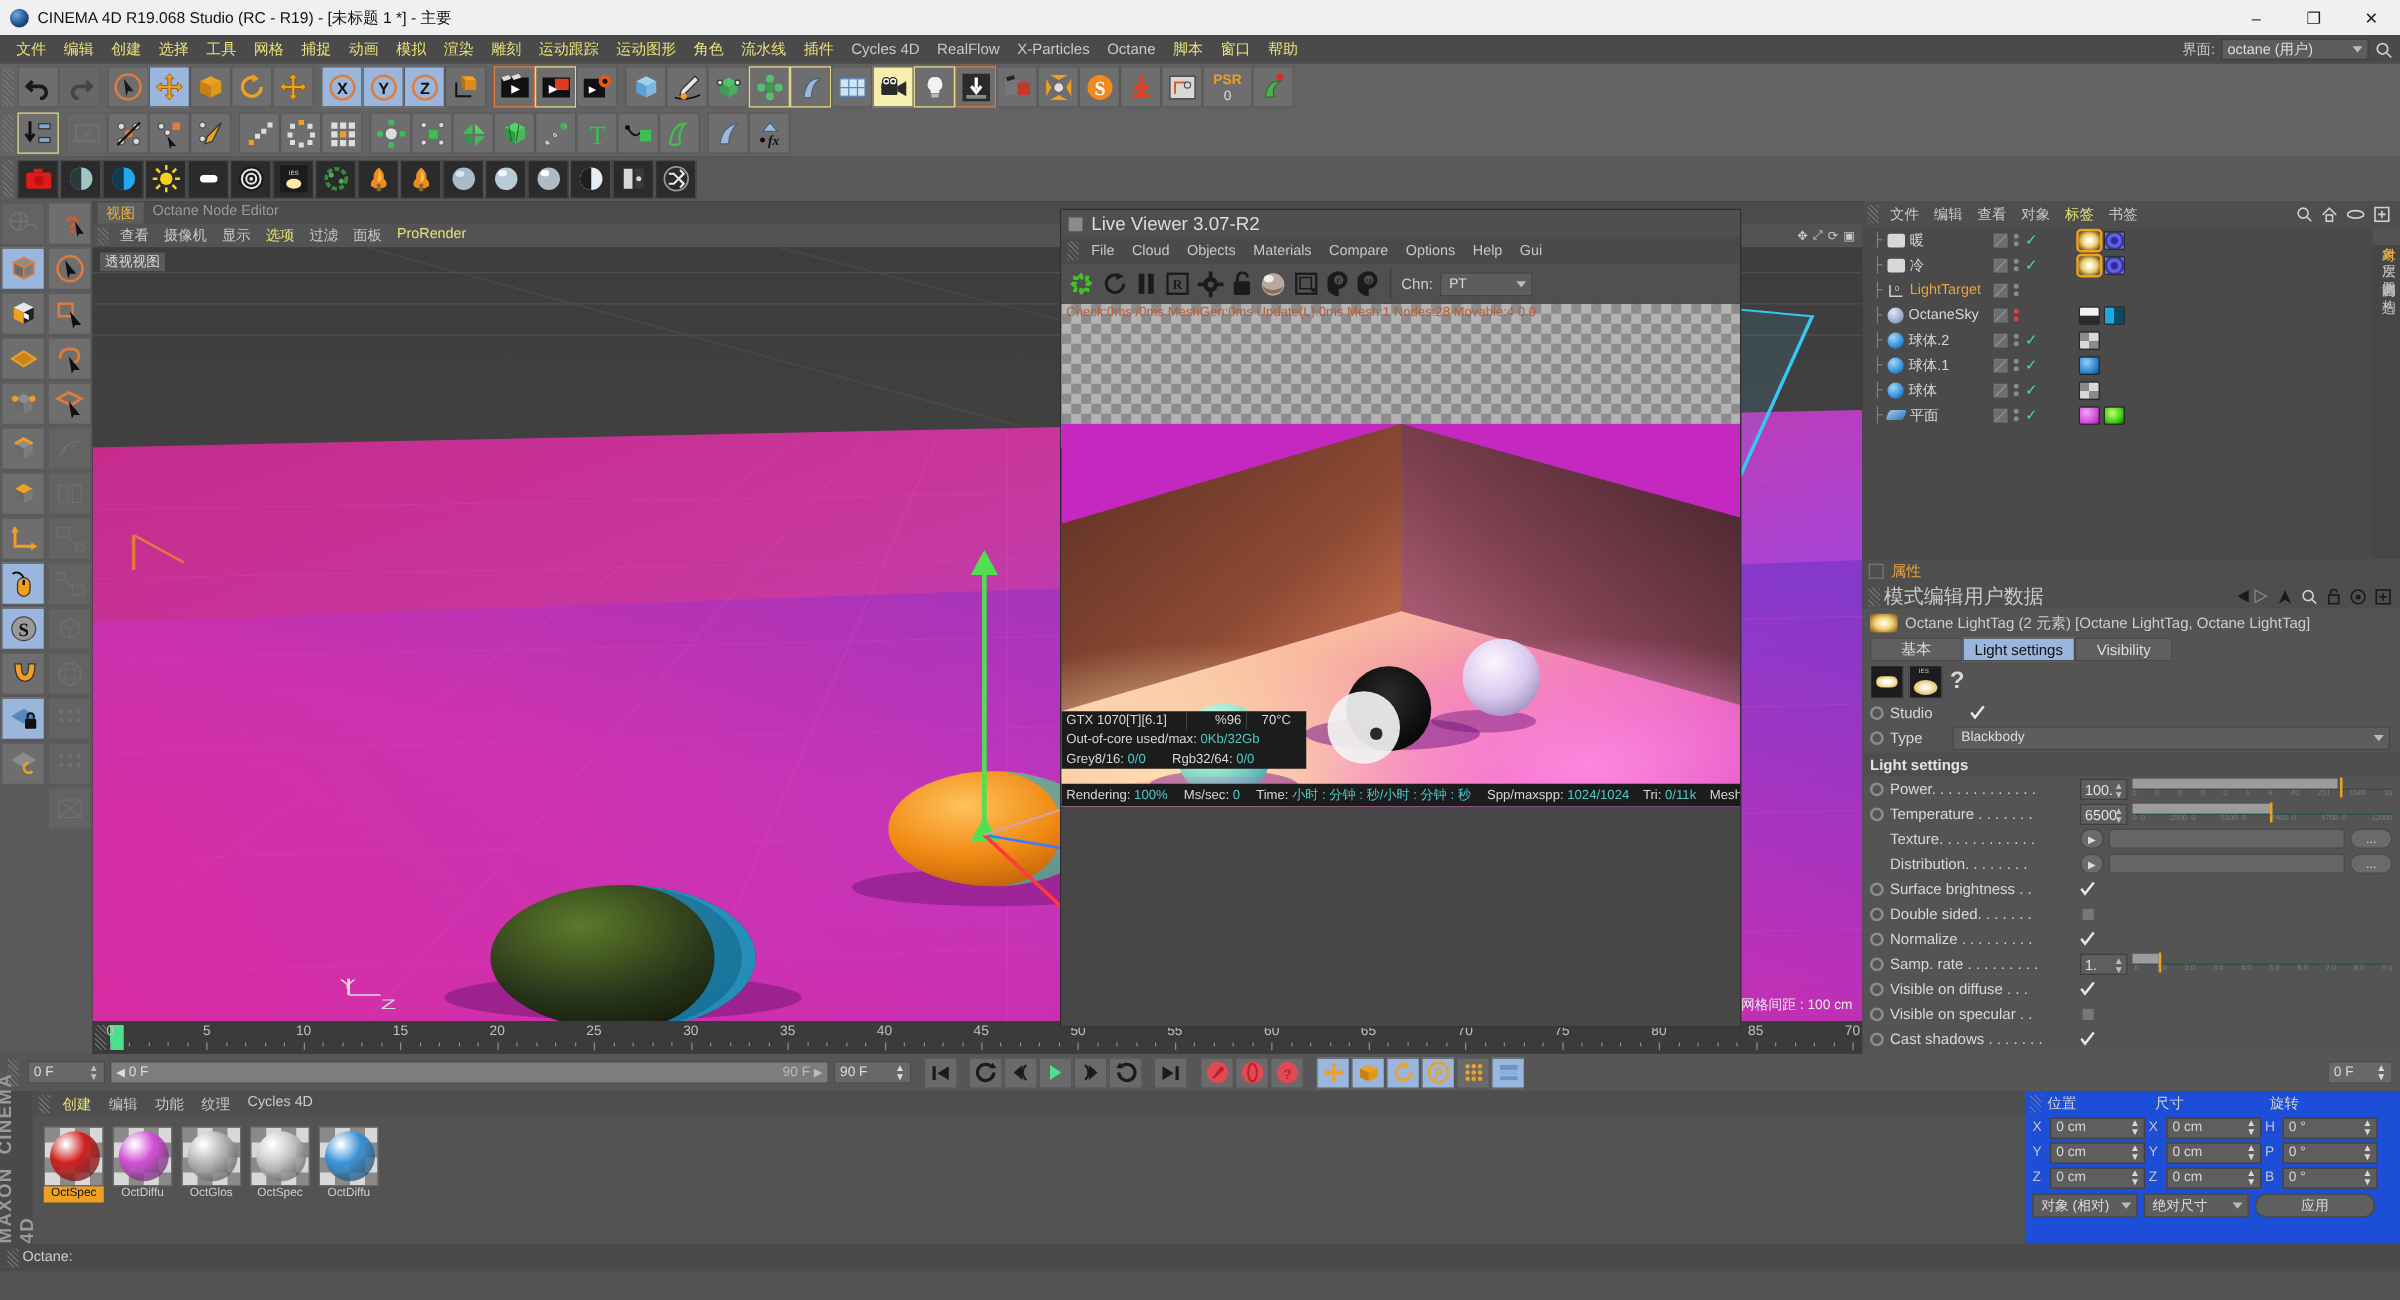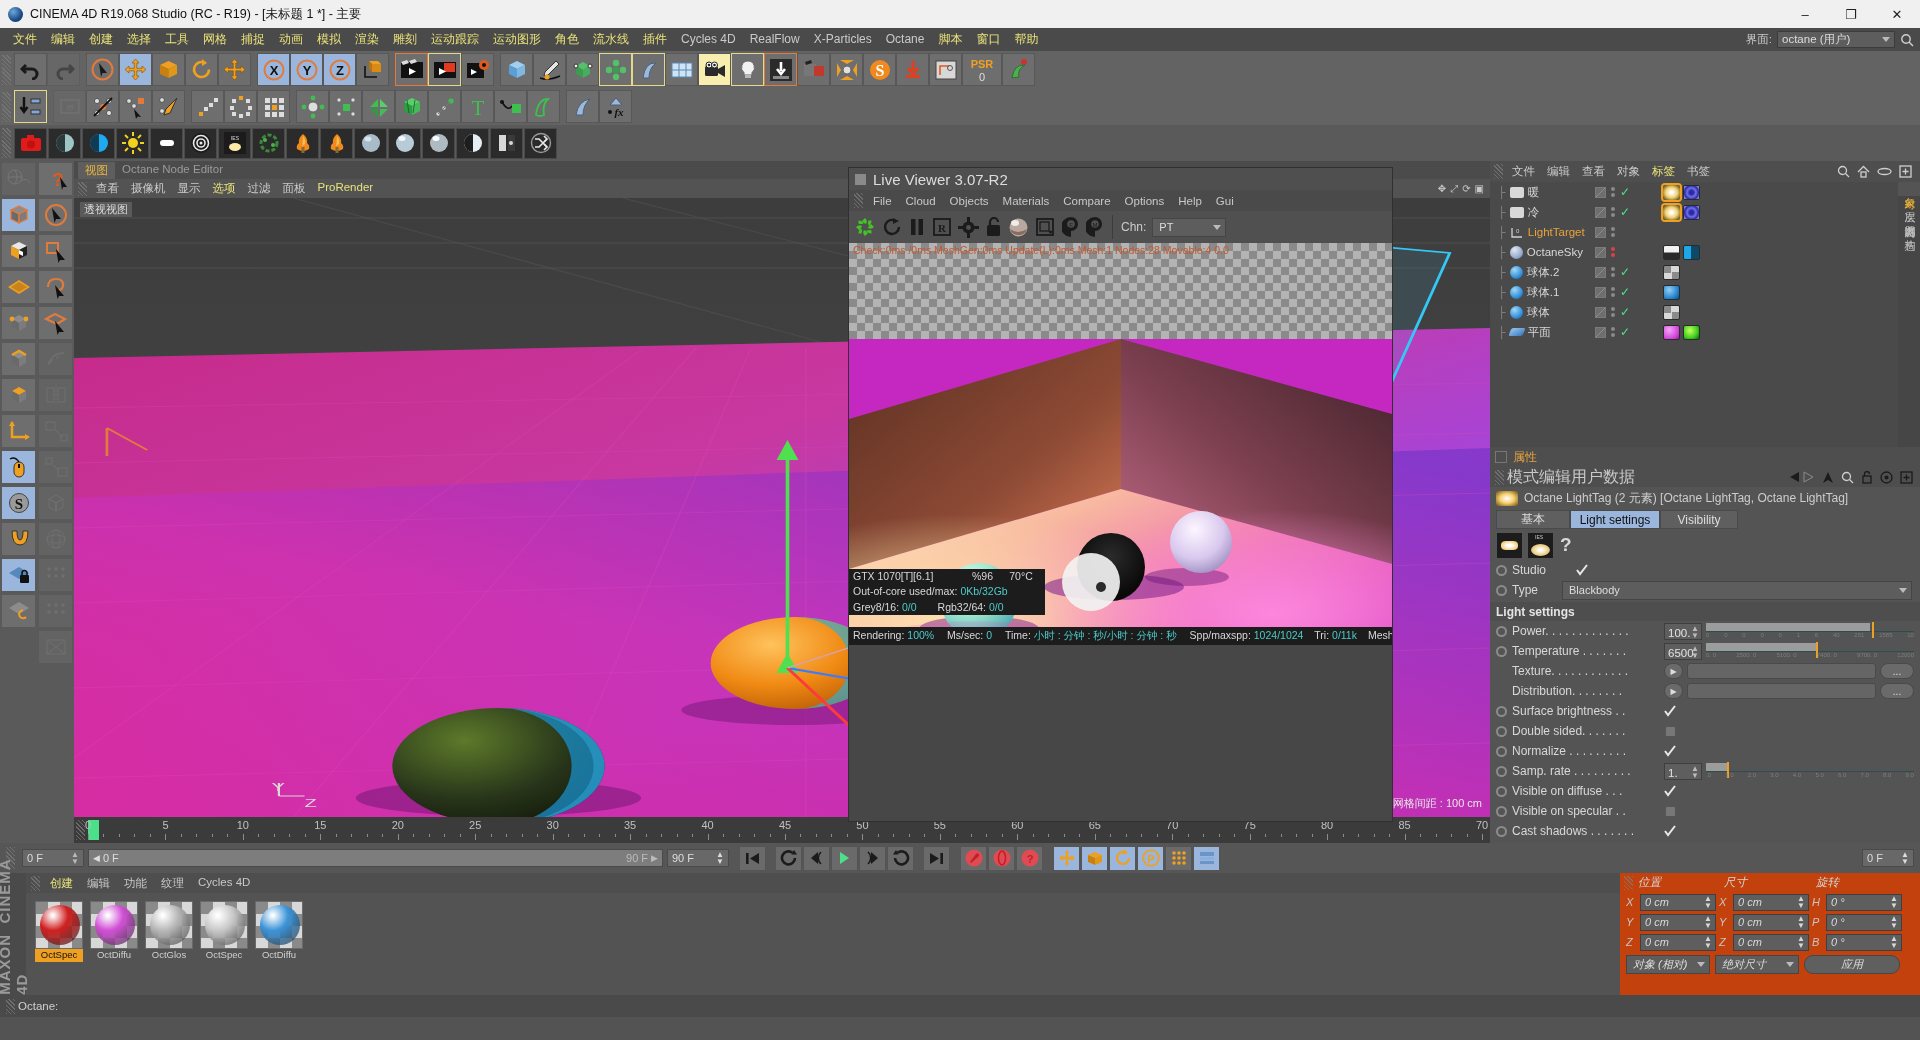--- a/index.html
+++ b/index.html
@@ -120,21 +120,21 @@
       font-size:15px; letter-spacing:1px; font-weight:bold; padding-bottom:8px;}
   .matmgr{ flex:1; background:#535353; }
   .mm-menu{ height:20px; background:#4e4e4e; display:flex; align-items:center; padding-left:5px;}
   .mm-menu .mi{ font-size:11.5px; padding:0 7px;}
   .mats{ display:flex; gap:7px; padding:8px 0 0 9px;}
   .mat{ width:48px; }
   .mat .sw{ width:48px; height:48px; border:1px solid #6a6a6a;}
   .mat .nm{ font-size:9.5px; text-align:center; color:#d0d0d0; height:13px;
      overflow:hidden; white-space:nowrap;}
   .mat .nm.sel{ background:#f0a020; color:#101010;}
-  .coords{ width:300px; background:#c2410c;font-style:italic; }
+  .coords{ width:300px; background:#1d4ed8; }
   .co-head{ height:19px; display:flex; align-items:center; font-size:11.5px; color:#d5d5d5; }
   .co-row{ height:20px; display:flex; align-items:center; gap:3px; padding:0 6px;}
   .co-ax{ width:11px; font-size:11px; color:#c6c6c6;}
   .cofield{ width:76px;height:17px;background:#5e5e5e;border:1px solid #3f3f3f;color:#d8d8d8;
      font-size:11px;display:flex;align-items:center;padding:0 4px; position:relative;}
   .statusbar{ height:22px; background:#4a4a4a; display:flex; align-items:center; padding-left:6px;
      font-size:11.5px; color:#cfcfcf;}
   .drop{ height:19px;background:#5d5d5d;border:1px solid #454545;color:#ddd;font-size:11px;
      display:flex;align-items:center;padding:0 16px 0 6px;position:relative;}
   .drop .car{position:absolute;right:4px;border-left:4px solid transparent;

